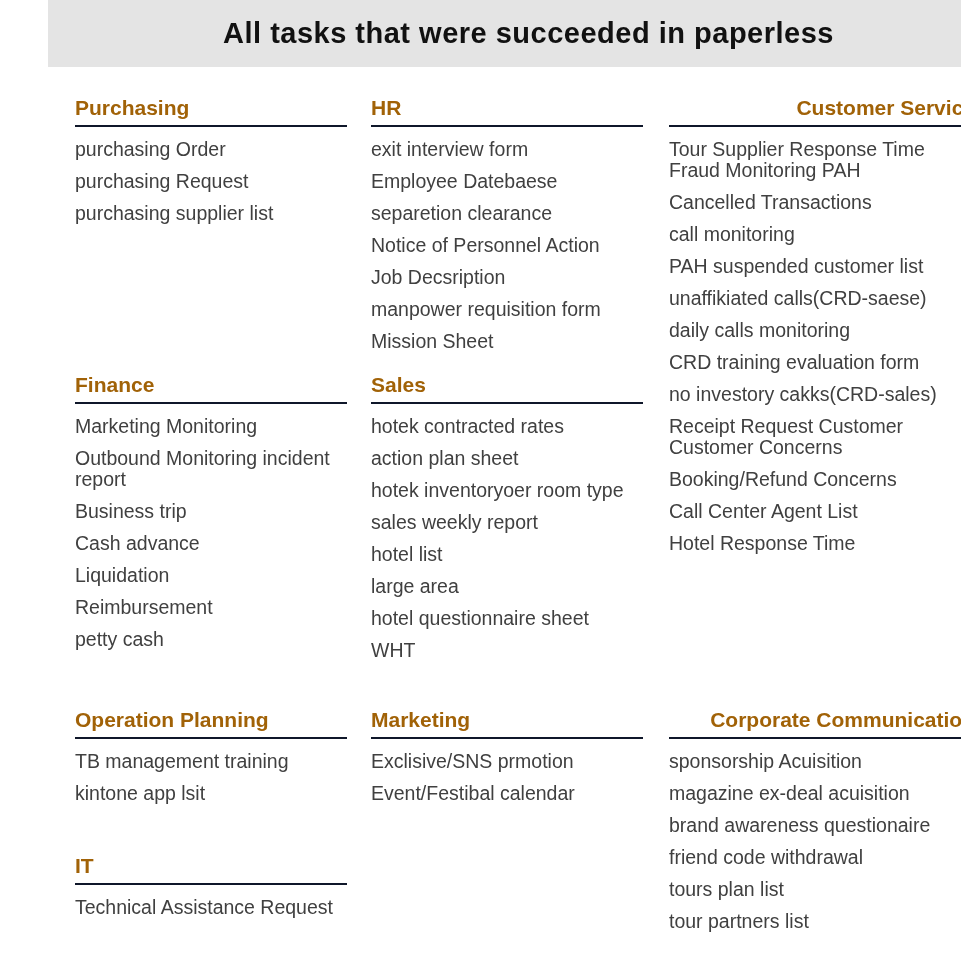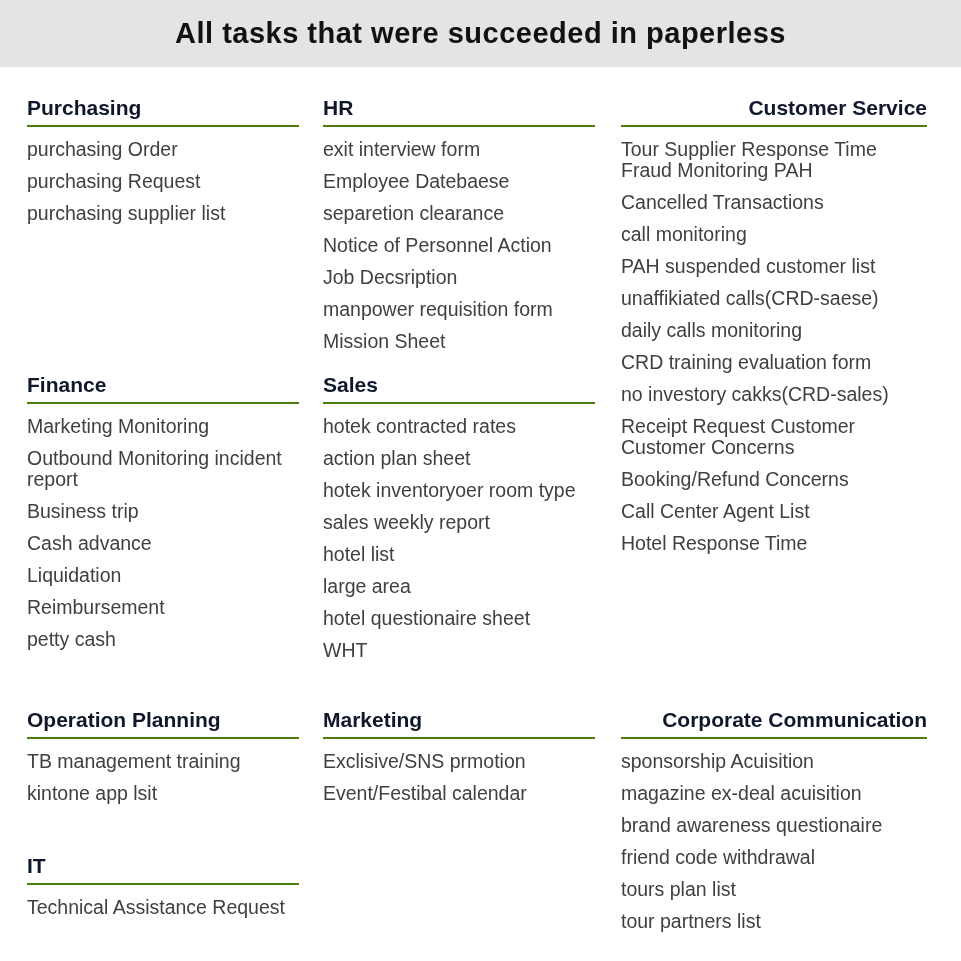--- a/index.html
+++ b/index.html
@@ -9,20 +9,21 @@
     height: 961px;
     font-family: "Liberation Sans", "DejaVu Sans", sans-serif;
     color: #1a1a1a;
     overflow: hidden;
   }
   .page {
     width: 961px;
     height: 893px;
     background: #ffffff;
     position: relative;
+    padding-left: 48px;
   }
   .title-band {
     width: 961px;
     height: 67px;
     background: #e4e4e4;
     display: flex;
     align-items: center;
     justify-content: center;
   }
   .title-band h1 {
@@ -42,23 +43,23 @@
   .cell-r1c3 { grid-column: 3; grid-row: 1 / span 2; }
   .cell-r2c1 { grid-column: 1; grid-row: 2; }
   .cell-r2c2 { grid-column: 2; grid-row: 2; }
   .cell-r3c1 { grid-column: 1; grid-row: 3; }
   .cell-r3c2 { grid-column: 2; grid-row: 3; }
   .cell-r3c3 { grid-column: 3; grid-row: 3; }
 
   .sec-head {
     font-size: 21px;
     font-weight: bold;
-    color: #0f172a;
+    color: #a16207;
     padding-bottom: 5px;
-    border-bottom: 2px solid #4d7c0f;
+    border-bottom: 2px solid #0f172a;
     width: 272px;
   }
   .col3 .sec-head { width: 306px; text-align: right; }
 
   ul.task-list {
     list-style: none;
     margin-top: 12px;
   }
   ul.task-list li {
     font-size: 19.5px;
@@ -134,21 +135,21 @@
 
     <section class="cell-r2c2">
       <h2 class="sec-head">Sales</h2>
       <ul class="task-list">
           <li>hotek contracted rates</li>
           <li>action plan sheet</li>
           <li>hotek inventoryoer room type</li>
           <li>sales weekly report</li>
           <li>hotel list</li>
           <li>large area</li>
-          <li>hotel questionaire sheet</li>
+          <li>hotel questionnaire sheet</li>
           <li>WHT</li>
         </ul>
     </section>
 
     <section class="cell-r3c2">
       <h2 class="sec-head">Marketing</h2>
       <ul class="task-list">
           <li>Exclisive/SNS prmotion</li>
           <li>Event/Festibal calendar</li>
         </ul>

